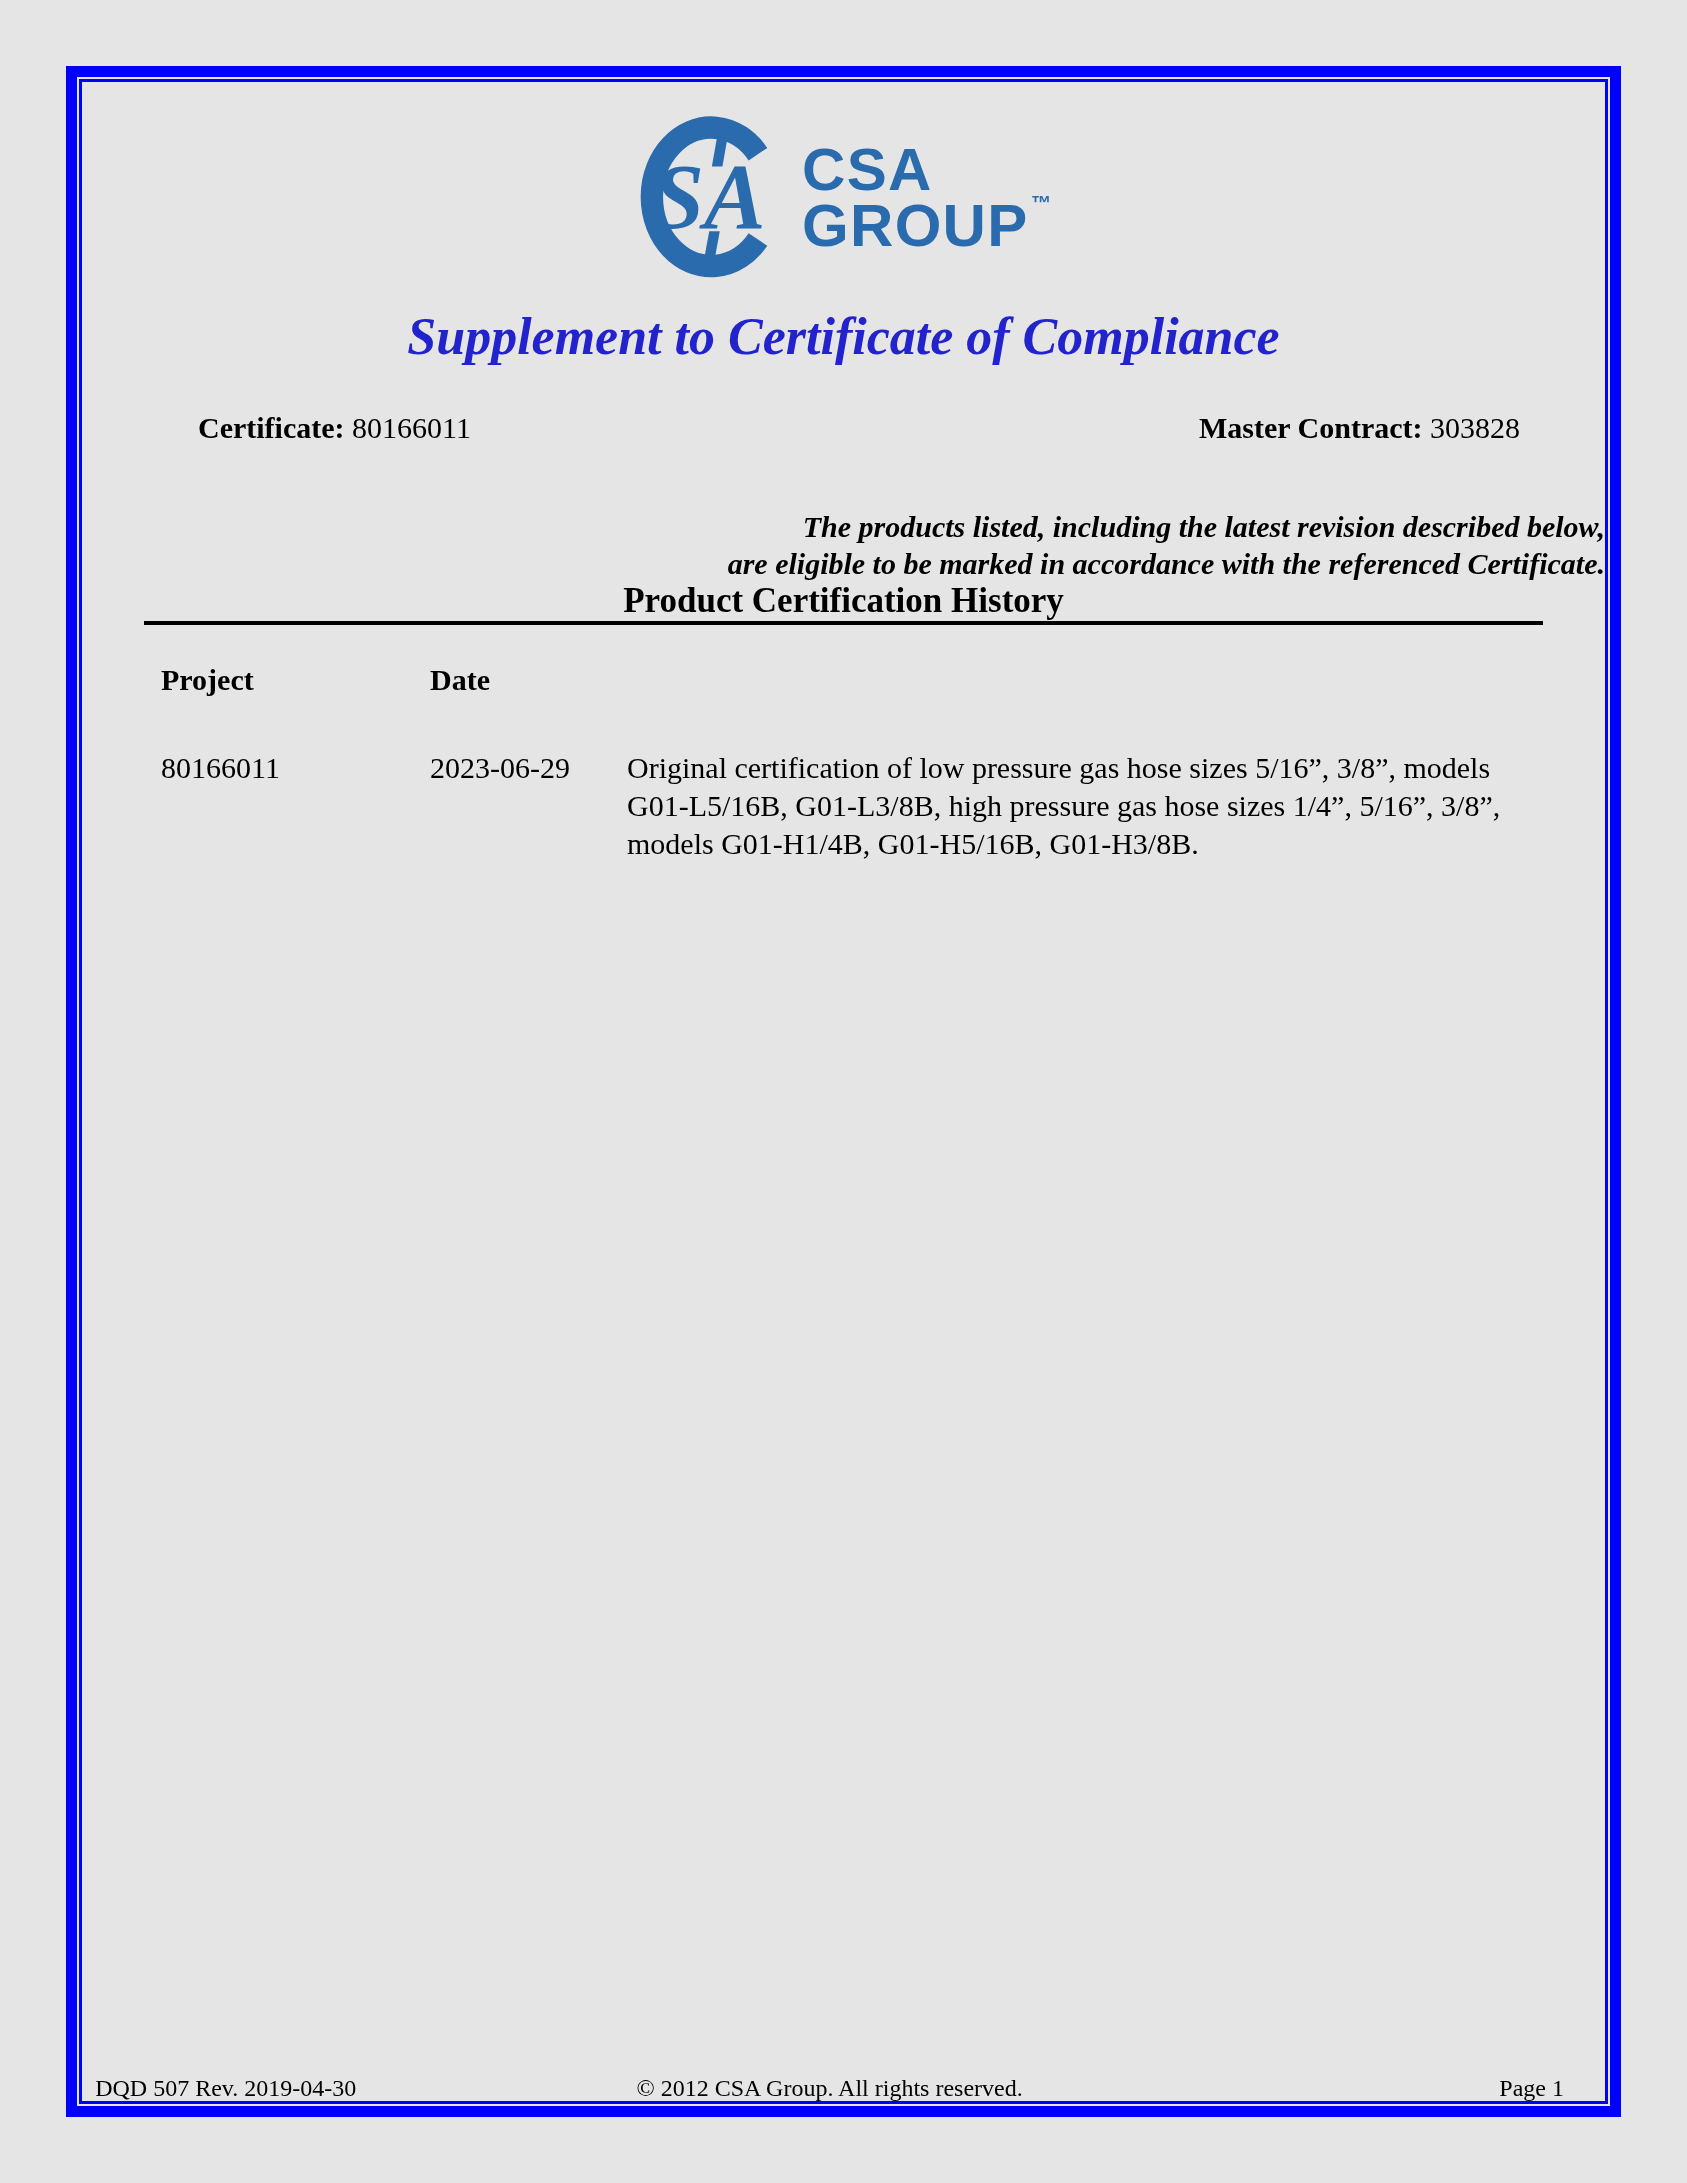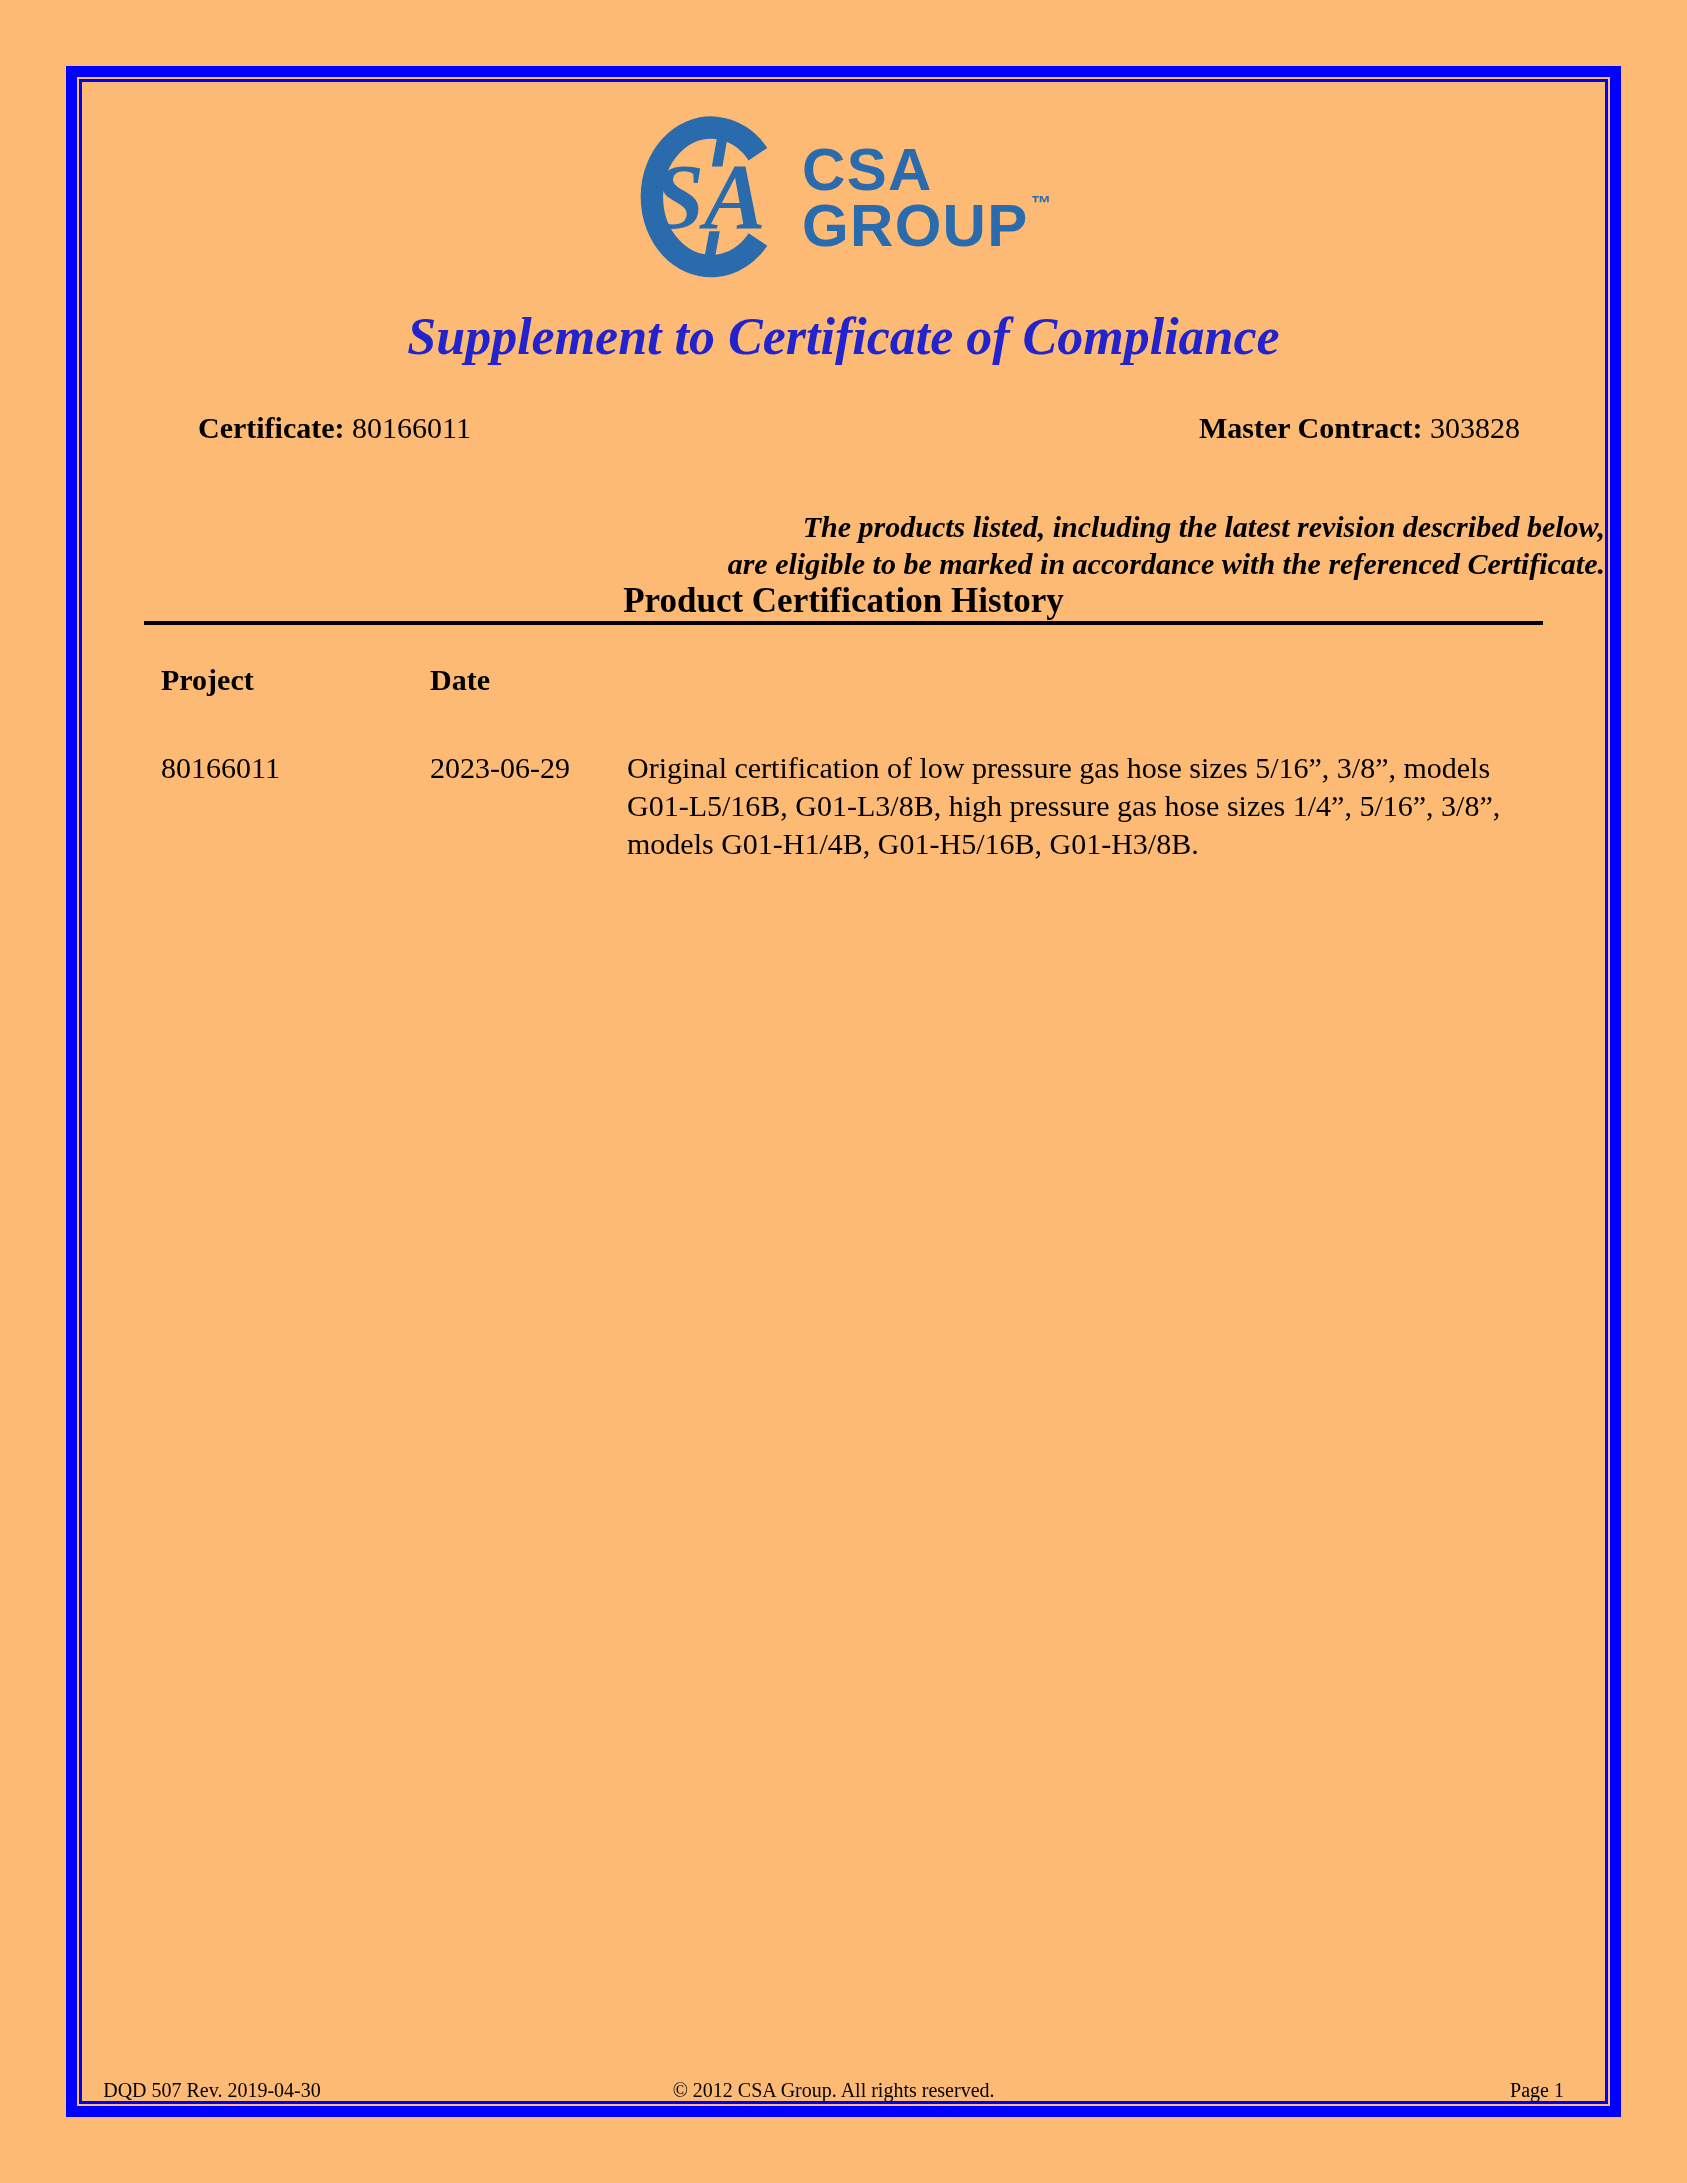--- a/index.html
+++ b/index.html
@@ -1,20 +1,20 @@
 <!DOCTYPE html>
 <html style="font-size:10.6px"><head>
 <meta charset="utf-8">
 <style>
   * { margin:0; padding:0; box-sizing:border-box; }
   html, body { background:#ffffff; }
   .page {
     position:relative;
     width:1687px; height:2183px;
-    background:#fdba74;
+    background:#e5e5e5;
     font-family:"Liberation Serif", serif;
     color:#000000;
     overflow:hidden;
   }
   .frame {
     position:absolute; left:66px; top:66px;
     width:1555px; height:2051px;
     border:11.2px solid #0000FE;
   }
   .frame-inner {
@@ -94,23 +94,23 @@
     display:grid;
     grid-template-columns:269px 197px 1fr;
   }
   .thead { font-weight:700; font-size:30px; }
   .trow { margin-top:50px; font-size:30px; }
   .tcell { line-height:38px; }
   .desc-cell { max-width:900px; }
 
   
   .footer {
-    position:absolute; left:8px; right:0; bottom:1.3px;
+    position:absolute; left:0; right:0; bottom:1.3px;
     display:flex;
-    font-size:20px;
+    font-size:24px;
     line-height:1.0;
     padding:0 41px 0 13.2px;
   }
   .footer > div { flex:1; white-space:nowrap; }
   .f-center { text-align:center; }
   .f-right { text-align:right; }
 </style>
 </head>
 <body>
 

